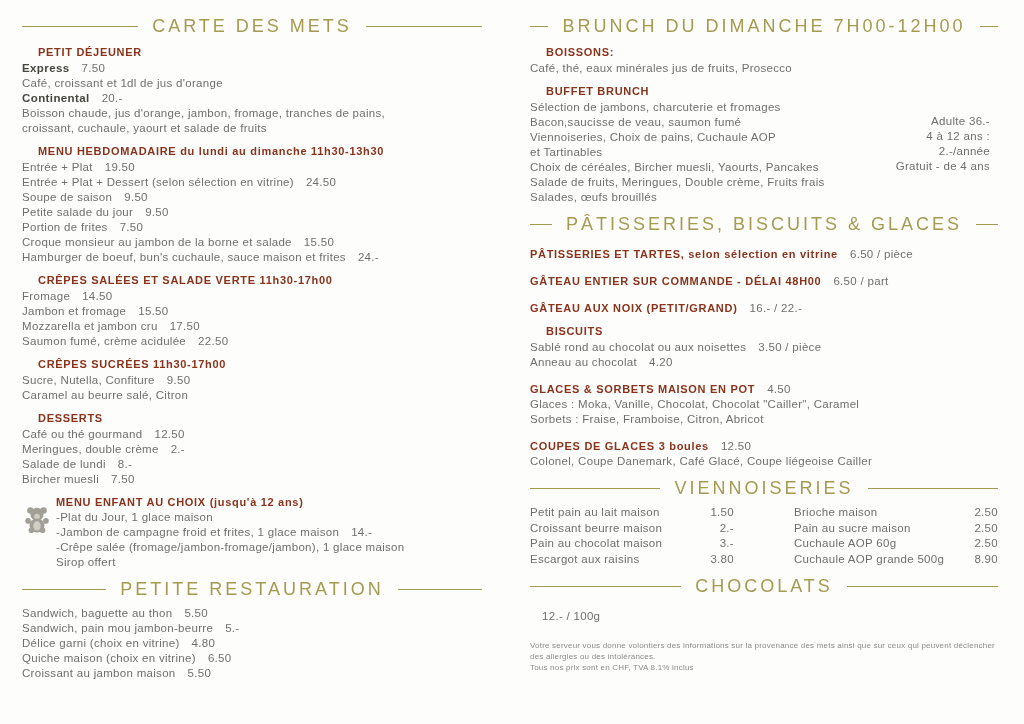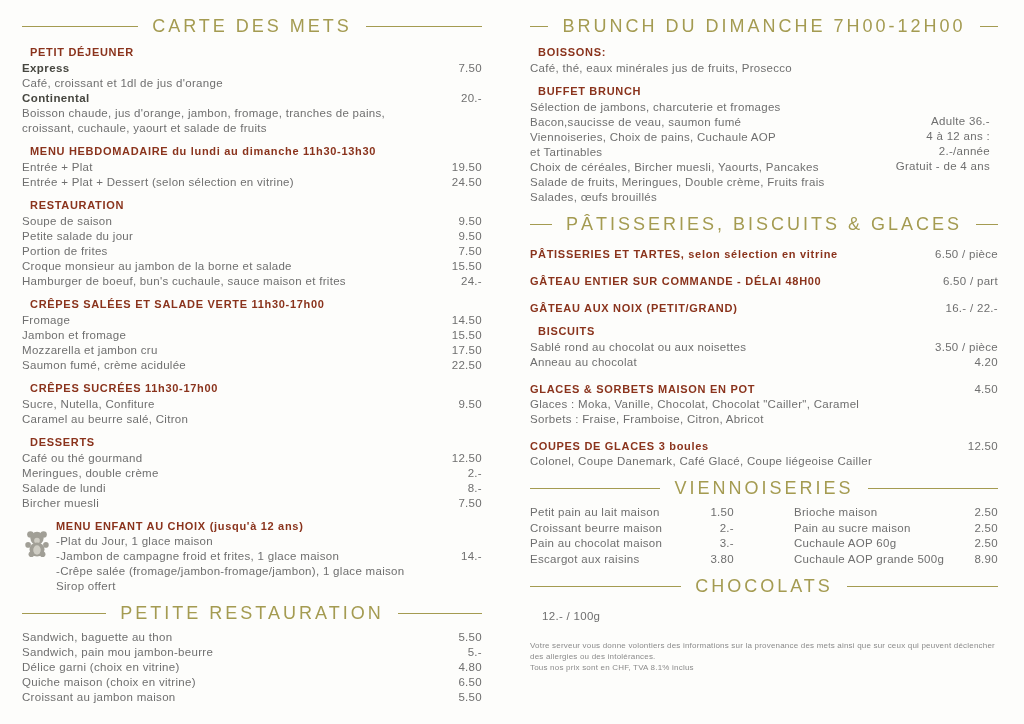--- a/index.html
+++ b/index.html
@@ -7,23 +7,23 @@
   .page { width:1024px; height:724px; display:flex; overflow:hidden; background:#fdfdfb; }
   .col { position:relative; }
   .col.left  { width:492px; padding:14px 10px 6px 22px; }
   .col.right { flex:1; padding:14px 26px 6px 38px; }
 
   .hdr { display:flex; align-items:center; gap:14px; margin:2px 0 6px; }
   .hdr:not(:first-child) { margin-top:9px; }
   .rule { flex:1; height:1.2px; background:#a49b51; }
   .hdr-text { color:#a49b51; font-size:18px; letter-spacing:3px; white-space:nowrap; font-weight:400; line-height:21px; }
 
-  .subhead { color:#8a331c; font-weight:bold; font-size:11px; letter-spacing:.7px; margin:9px 8px 2px; line-height:13px; }
-
-  .row { display:flex; justify-content:space-between; align-items:baseline; line-height:15px; font-size:11.5px; color:#6f6f6f; letter-spacing:.3px; }
+  .subhead { color:#8a331c; font-weight:bold; font-size:11px; letter-spacing:.7px; margin:9px 16px 2px; line-height:13px; }
+
+  .row { display:flex; align-items:baseline; line-height:15px; font-size:11.5px; color:#6f6f6f; letter-spacing:.3px; }
   .row .pr { white-space:nowrap; margin-left:12px; }
   .nm.bold { font-weight:bold; color:#474740; letter-spacing:.4px; }
 
   .desc { font-size:11.5px; line-height:15px; color:#6f6f6f; letter-spacing:.3px; }
 
   .psub { margin-top:12px; }
   .psub .sub-nm { color:#8a331c; font-weight:bold; font-size:11px; letter-spacing:.7px; }
 
   .buffet { position:relative; }
   .buffet-prices { position:absolute; top:14px; right:8px; text-align:right; font-size:11.5px; line-height:15px; color:#6f6f6f; letter-spacing:.3px; }
@@ -63,21 +63,20 @@
       <div class="desc">croissant, cuchaule, yaourt et salade de fruits</div>
       <div class="subhead">MENU HEBDOMADAIRE du lundi au dimanche 11h30-13h30</div>
       <div class="row">
         <span class="nm">Entrée + Plat</span>
         <span class="pr">19.50</span>
       </div>
       <div class="row">
         <span class="nm">Entrée + Plat + Dessert (selon sélection en vitrine)</span>
         <span class="pr">24.50</span>
       </div>
-      <div class="subhead">RESTAURATION</div>
       <div class="row">
         <span class="nm">Soupe de saison</span>
         <span class="pr">9.50</span>
       </div>
       <div class="row">
         <span class="nm">Petite salade du jour</span>
         <span class="pr">9.50</span>
       </div>
       <div class="row">
         <span class="nm">Portion de frites</span>

